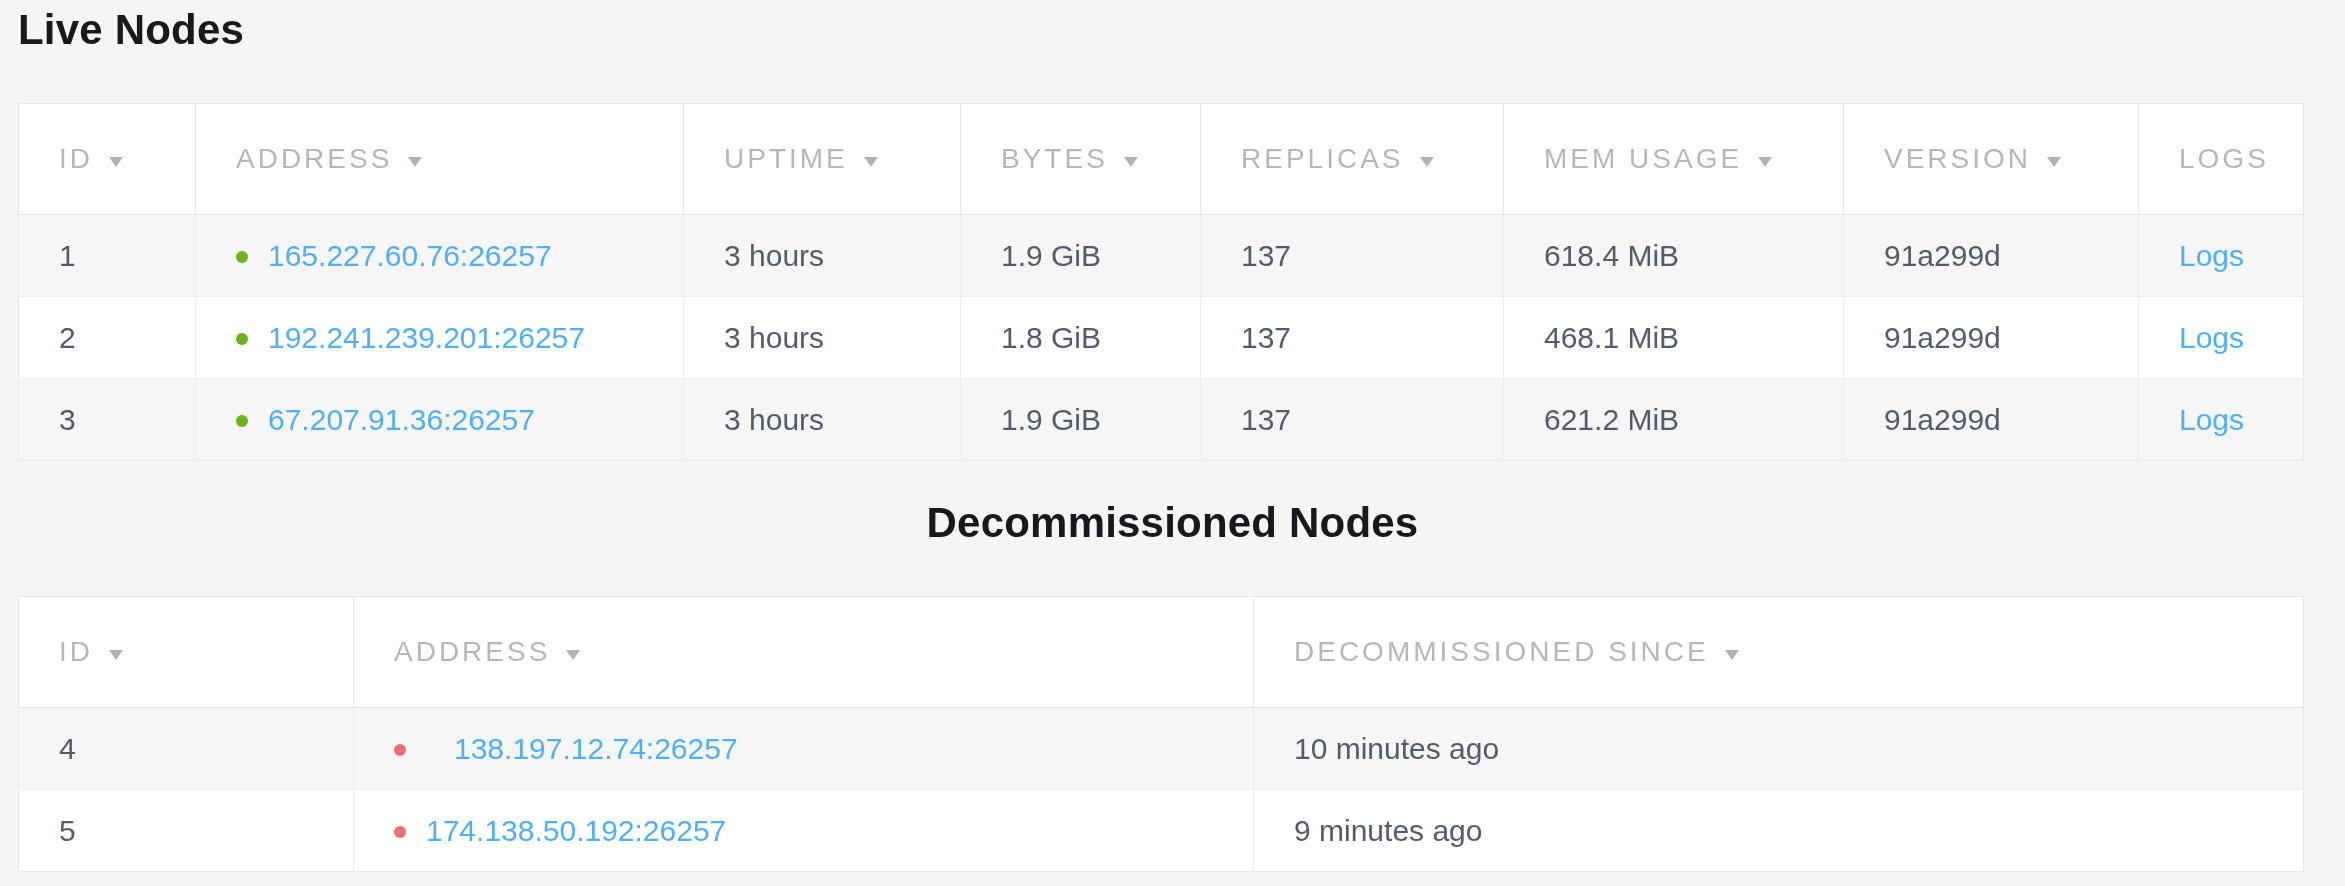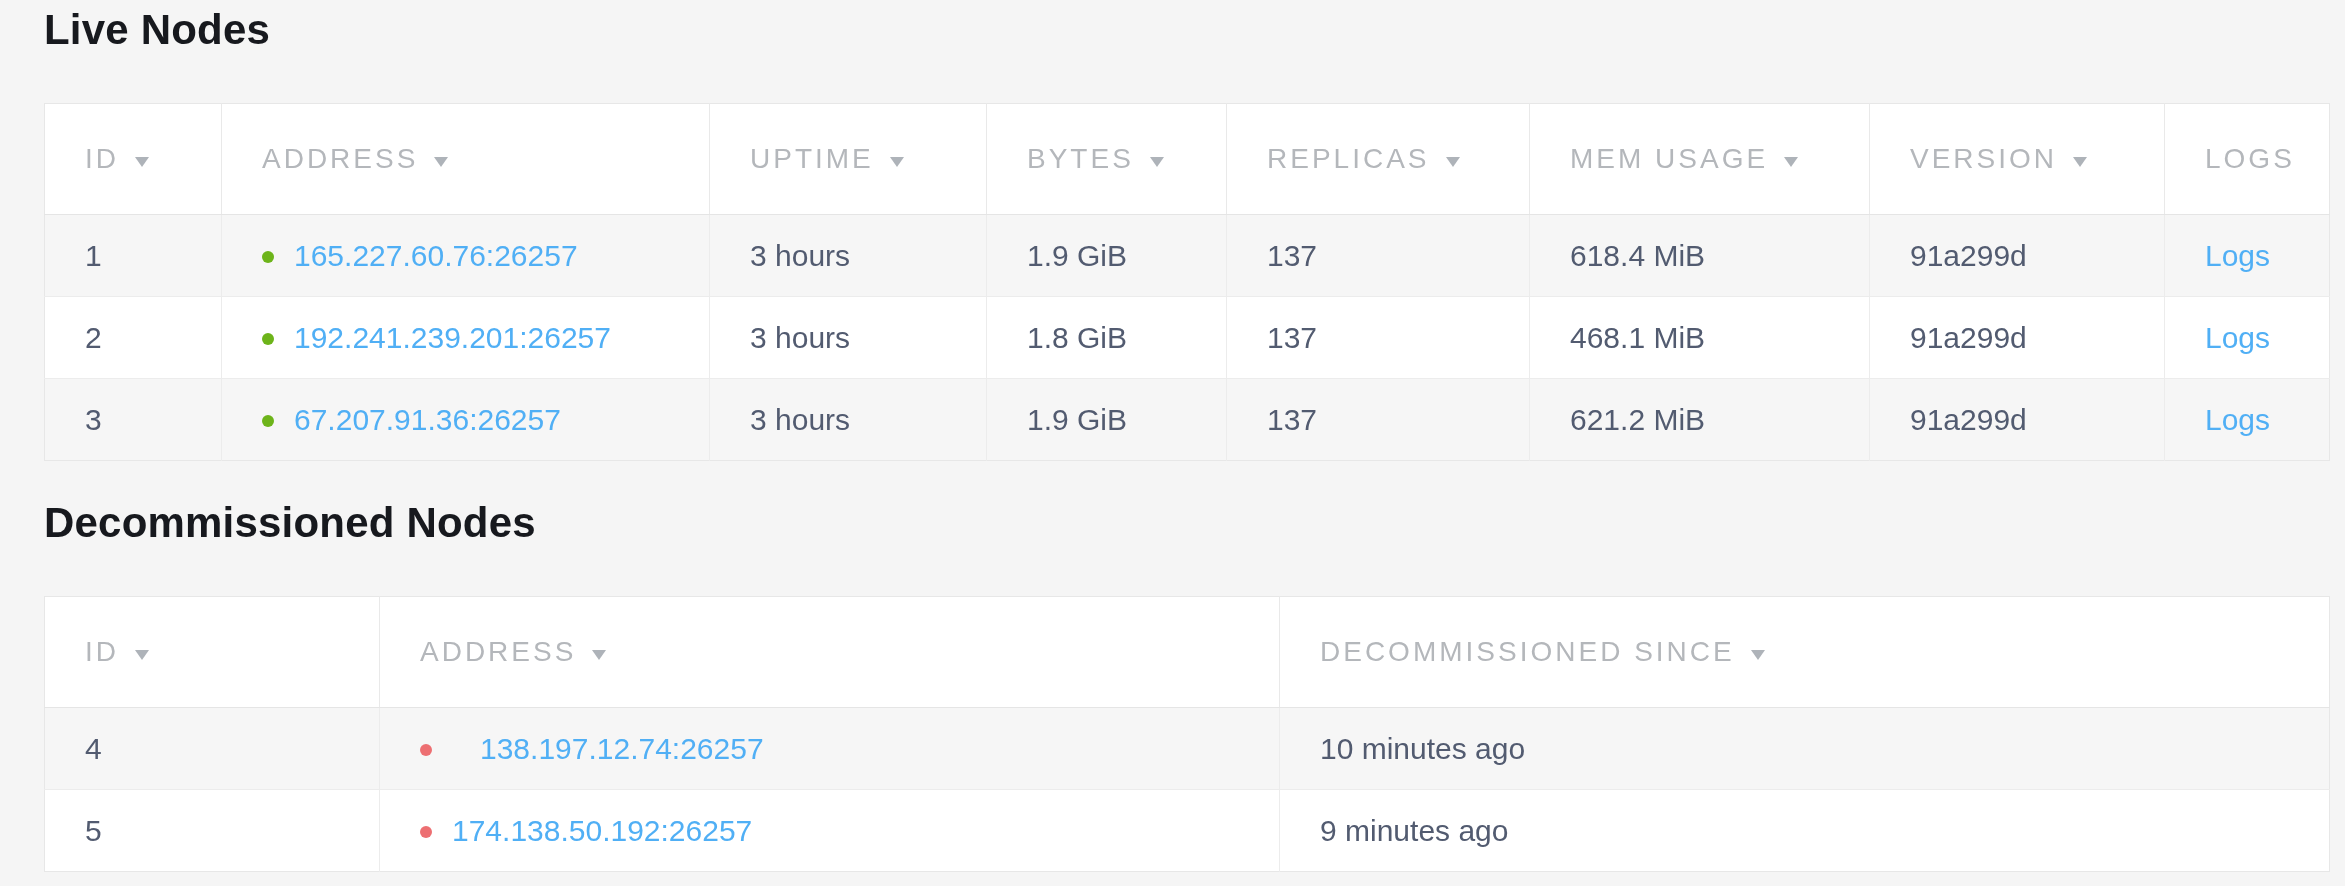--- a/index.html
+++ b/index.html
@@ -2,30 +2,30 @@
 <html><head>
 <meta charset="utf-8">
 <style>
   * { margin: 0; padding: 0; box-sizing: border-box; }
   html, body {
     width: 2345px; height: 886px;
     background: #f5f5f5;
     font-family: "Liberation Sans", "DejaVu Sans", sans-serif;
     overflow: hidden;
   }
-  .page { padding: 0 44px; }
+  .page { padding: 0 18px; }
   .section-title {
     font-size: 42px;
     font-weight: 700;
     color: #17191e;
     letter-spacing: 0.2px;
     line-height: 48px;
   }
   #live-title { margin-top: 6px; }
-  #decomm-title { margin-top: 38px; }
+  #decomm-title { margin-top: 38px; text-align: center; }
   table {
     border-collapse: collapse;
     table-layout: fixed;
     width: 2285px;
     background: #a21caf;
     border: 1px solid #e7e7e7;
   }
   #live-table { margin-top: 49px; }
   #decomm-table { margin-top: 49px; }
   th {

